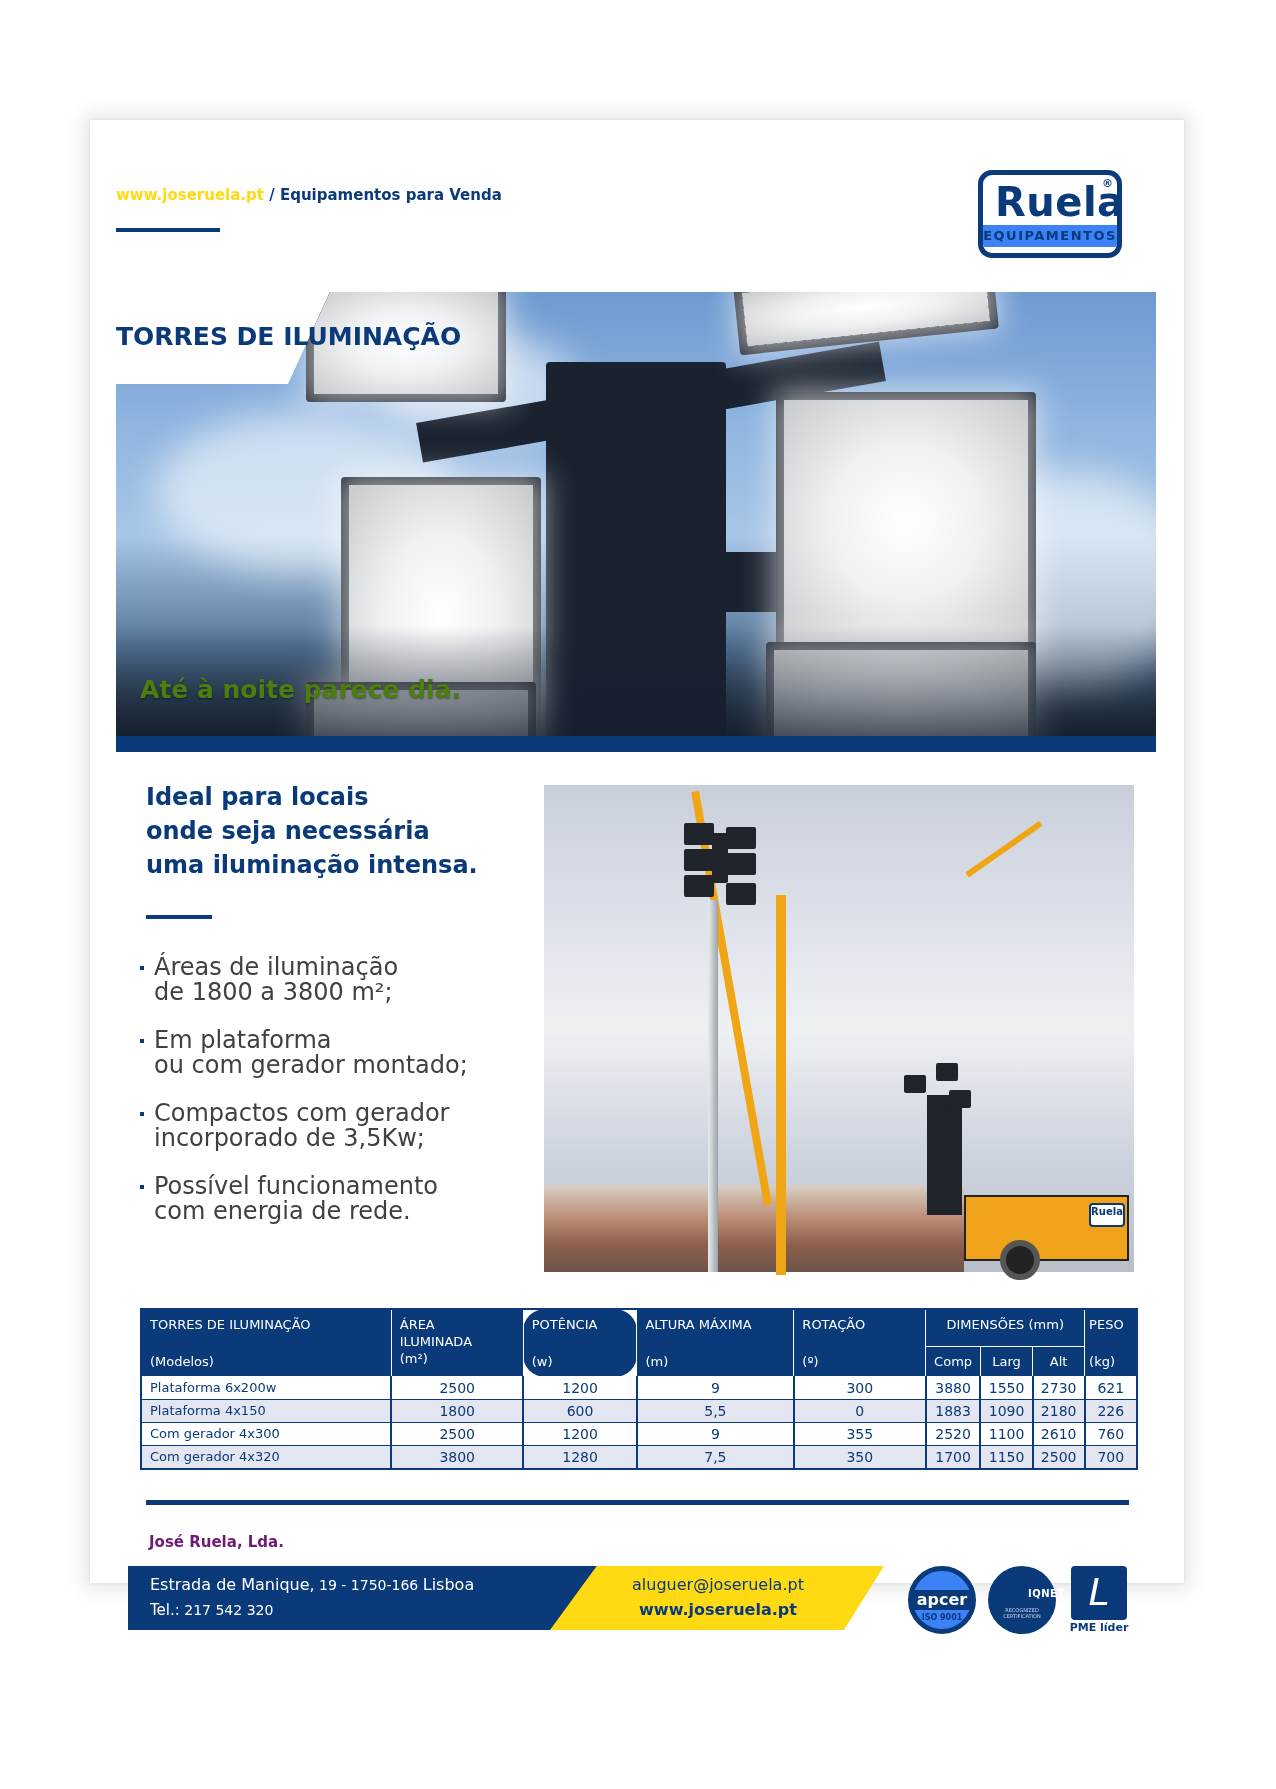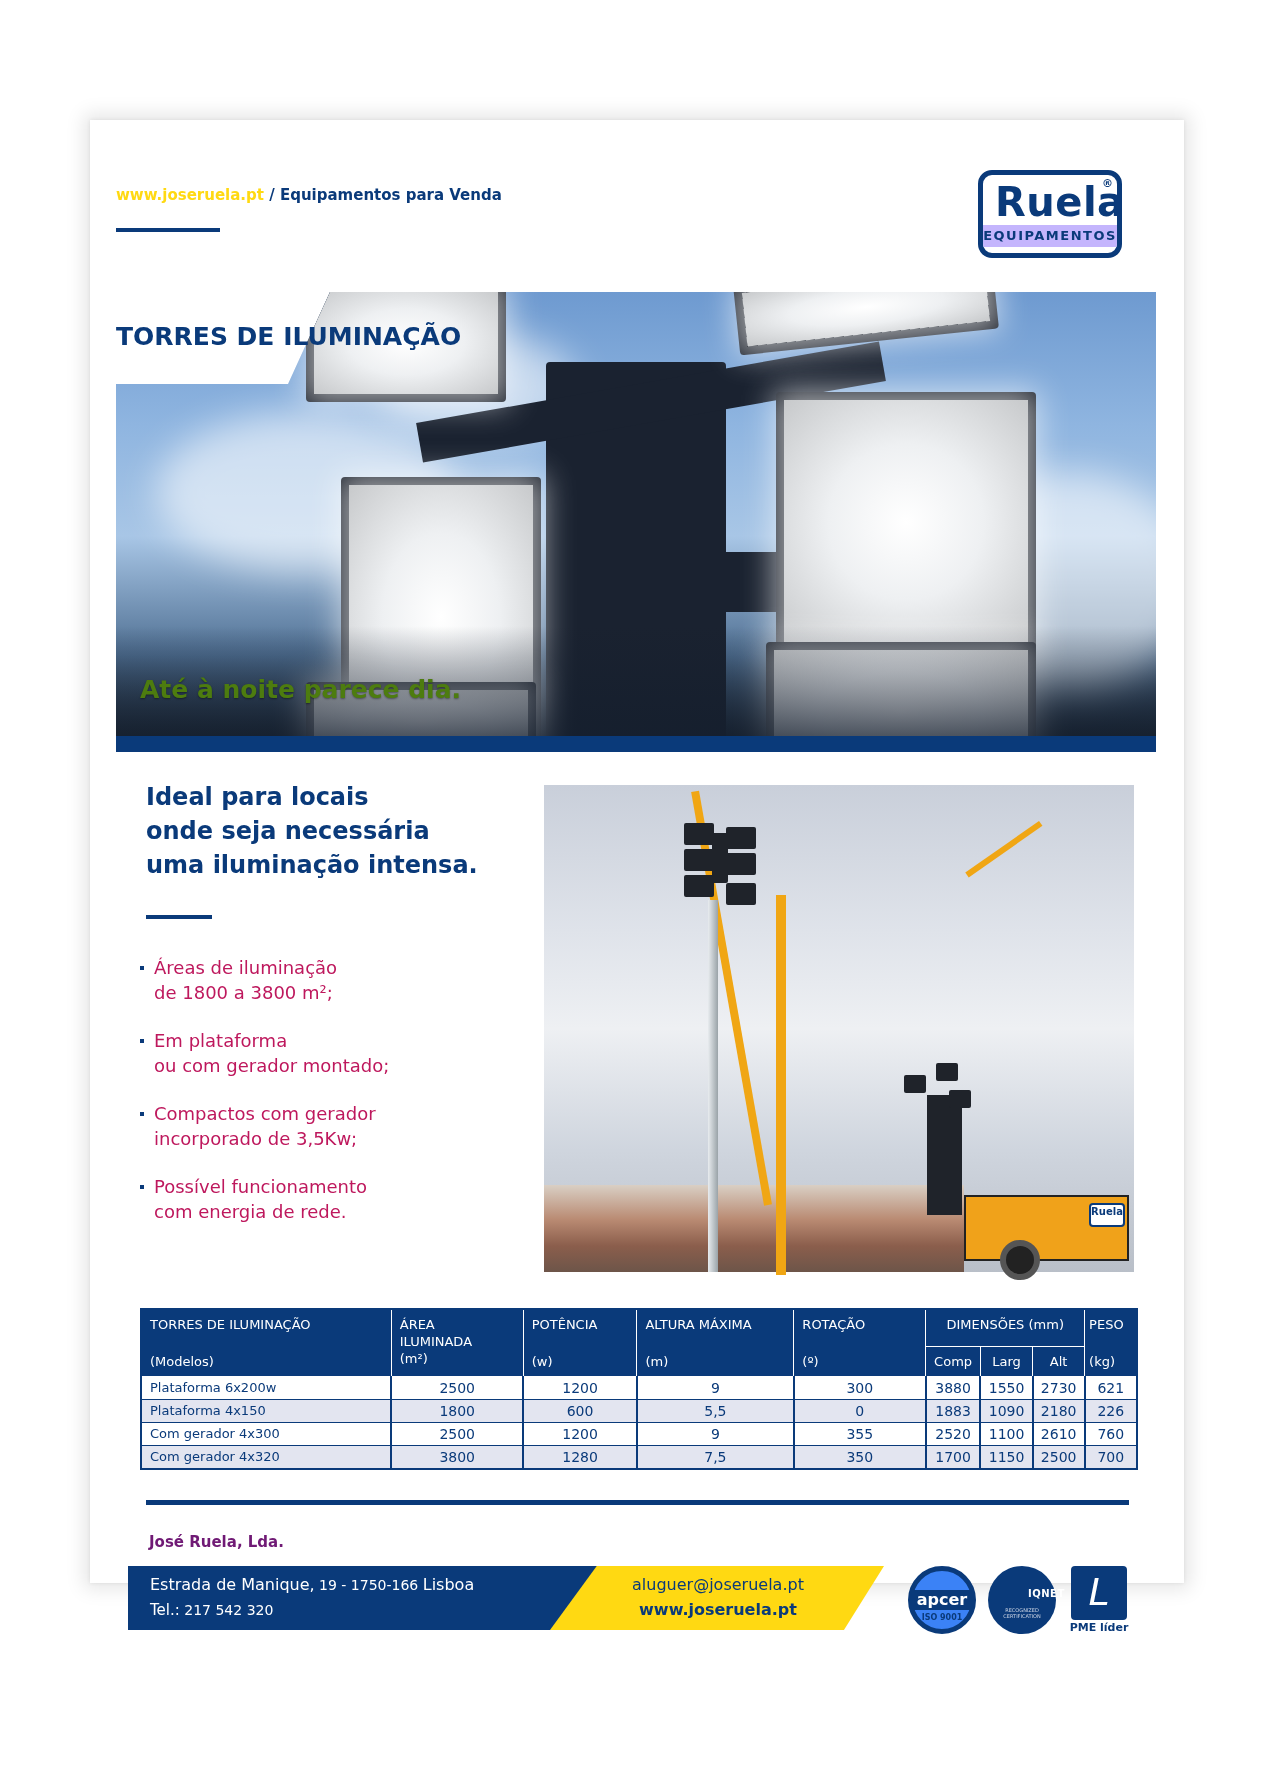--- a/index.html
+++ b/index.html
@@ -15,21 +15,21 @@
   
   .breadcrumb { position: absolute; left: 26px; top: 66px; font-size: 15px; font-weight: bold; white-space: nowrap; }
   .breadcrumb .site { color: #ffd912; }
   .breadcrumb .sep, .breadcrumb .section { color: #0a3a7a; }
   .hdr-rule { position: absolute; left: 26px; top: 108px; width: 104px; height: 4px; background: #0a3a7a; }
 
   .logo { position: absolute; left: 888px; top: 50px; width: 144px; height: 88px;
     border: 5px solid #0a3a7a; border-radius: 14px; background: #fff; overflow: hidden; }
   .logo .word { position: absolute; left: 12px; top: 4px; font-size: 40px; font-weight: bold; color: #0a3a7a; letter-spacing: 0.5px; font-family: "DejaVu Sans", sans-serif; }
   .logo .reg { position: absolute; right: 4px; top: 2px; font-size: 11px; font-weight: bold; color: #0a3a7a; }
-  .logo .band { position: absolute; left: 0; right: 0; bottom: 6px; height: 22px; background: #c4b5fd;
+  .logo .band { position: absolute; left: 0; right: 0; bottom: 6px; height: 22px; background: #3b82f6;
     text-align: center; font-size: 13px; font-weight: bold; letter-spacing: 1.5px; color: #0a3a7a; line-height: 22px; }
 
   
   .hero { position: absolute; left: 26px; top: 172px; width: 1040px; height: 460px; }
   .hero-photo { position: absolute; left: 0; top: 0; width: 1040px; height: 444px;
     clip-path: polygon(0 92px, 172px 92px, 214px 0, 1040px 0, 1040px 444px, 0 444px);
     background: linear-gradient(180deg, #6e9ad0 0%, #8fb5e0 30%, #a8c6e6 55%, #4f6f92 82%, #1e2a38 100%); overflow: hidden; }
   .cloud { position: absolute; border-radius: 50%; background: rgba(255,255,255,0.55); filter: blur(18px); }
   .pole { position: absolute; background: #1a2230; }
   .lamp { position: absolute; background: #151b26; border-radius: 4px; }
@@ -40,21 +40,21 @@
     background: linear-gradient(180deg, rgba(20,30,45,0) 0%, rgba(20,30,45,0.75) 100%); }
   .hero-title { position: absolute; left: 0; top: 30px; font-size: 25px; font-weight: bold; color: #0a3a7a; white-space: nowrap; }
   .hero-tagline { position: absolute; left: 24px; top: 383px; font-size: 25px; font-weight: bold; color: #4d7c0f; white-space: nowrap; text-shadow: 0 1px 2px rgba(0,0,0,0.4); }
   .hero-bar { position: absolute; left: 0; top: 444px; width: 1040px; height: 16px; background: #0a3a7a; }
 
   
   .intro-head { position: absolute; left: 56px; top: 660px; font-size: 24px; font-weight: bold; color: #0a3a7a; line-height: 34px; width: 420px; }
   .intro-head span { display: block; white-space: nowrap; }
   .intro-rule { position: absolute; left: 56px; top: 795px; width: 66px; height: 4px; background: #0a3a7a; }
   .features { position: absolute; left: 50px; top: 835px; list-style: none; }
-  .features li { position: relative; padding-left: 14px; font-size: 18px; line-height: 25px; color: #be185d; margin-bottom: 23px; }
+  .features li { position: relative; padding-left: 14px; font-size: 24px; line-height: 25px; color: #404040; margin-bottom: 23px; }
   .features li::before { content: ""; position: absolute; left: 0; top: 11px; width: 4px; height: 4px; background: #0a3a7a; }
   .features li span { display: block; white-space: nowrap; }
 
   
   .product { position: absolute; left: 454px; top: 665px; width: 600px; height: 500px; overflow: hidden; }
   .product .sky { position: absolute; left: 0; top: 0; width: 590px; height: 487px;
     background: linear-gradient(180deg, #c9cfda 0%, #dfe3ea 30%, #eef0f3 50%, #cfd5de 75%, #b9bfc8 100%); }
   .product .town { position: absolute; left: 0; top: 400px; width: 420px; height: 87px;
     background: linear-gradient(180deg, #d9cfc4 0%, #b98a72 40%, #8b5e4c 70%, #6d5549 100%); }
   .product .crane { position: absolute; background: #f0a614; }
@@ -207,21 +207,21 @@
     <thead>
       <tr>
         <th rowspan="2" style="width:220px;">
           <span class="lbl">TORRES DE ILUMINAÇÃO</span>
           <span class="unit" style="margin-top:20px;">(Modelos)</span>
         </th>
         <th rowspan="2" style="width:116px;">
           <span class="lbl" style="white-space:normal;width:80px;">ÁREA ILUMINADA</span>
           <span class="unit" style="margin-top:0;">(m²)</span>
         </th>
-        <th rowspan="2" style="width:100px;">
+        <th rowspan="2" style="width:100px;border-radius:22px;">
           <span class="lbl">POTÊNCIA</span>
           <span class="unit" style="margin-top:20px;">(w)</span>
         </th>
         <th rowspan="2" style="width:138px;">
           <span class="lbl">ALTURA MÁXIMA</span>
           <span class="unit" style="margin-top:20px;">(m)</span>
         </th>
         <th rowspan="2" style="width:116px;">
           <span class="lbl">ROTAÇÃO</span>
           <span class="unit" style="margin-top:20px;">(º)</span>

